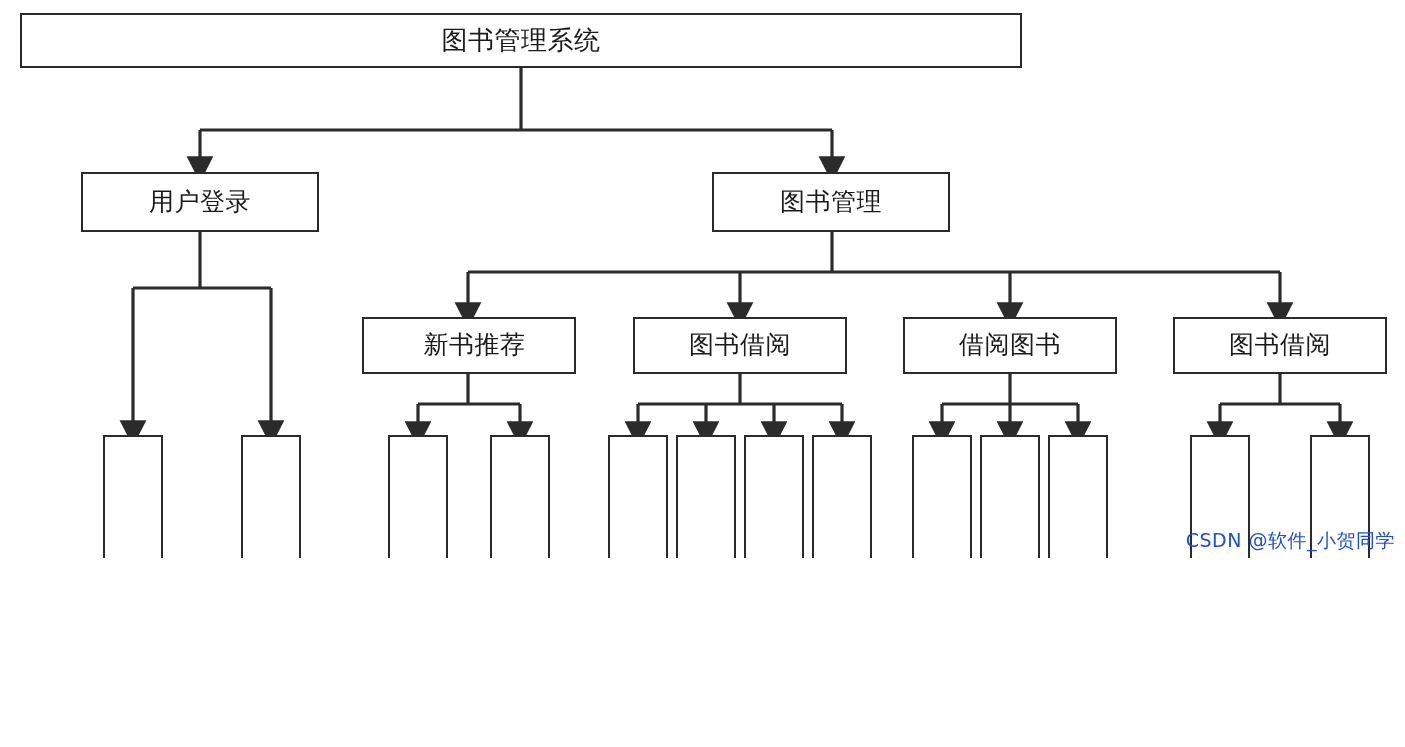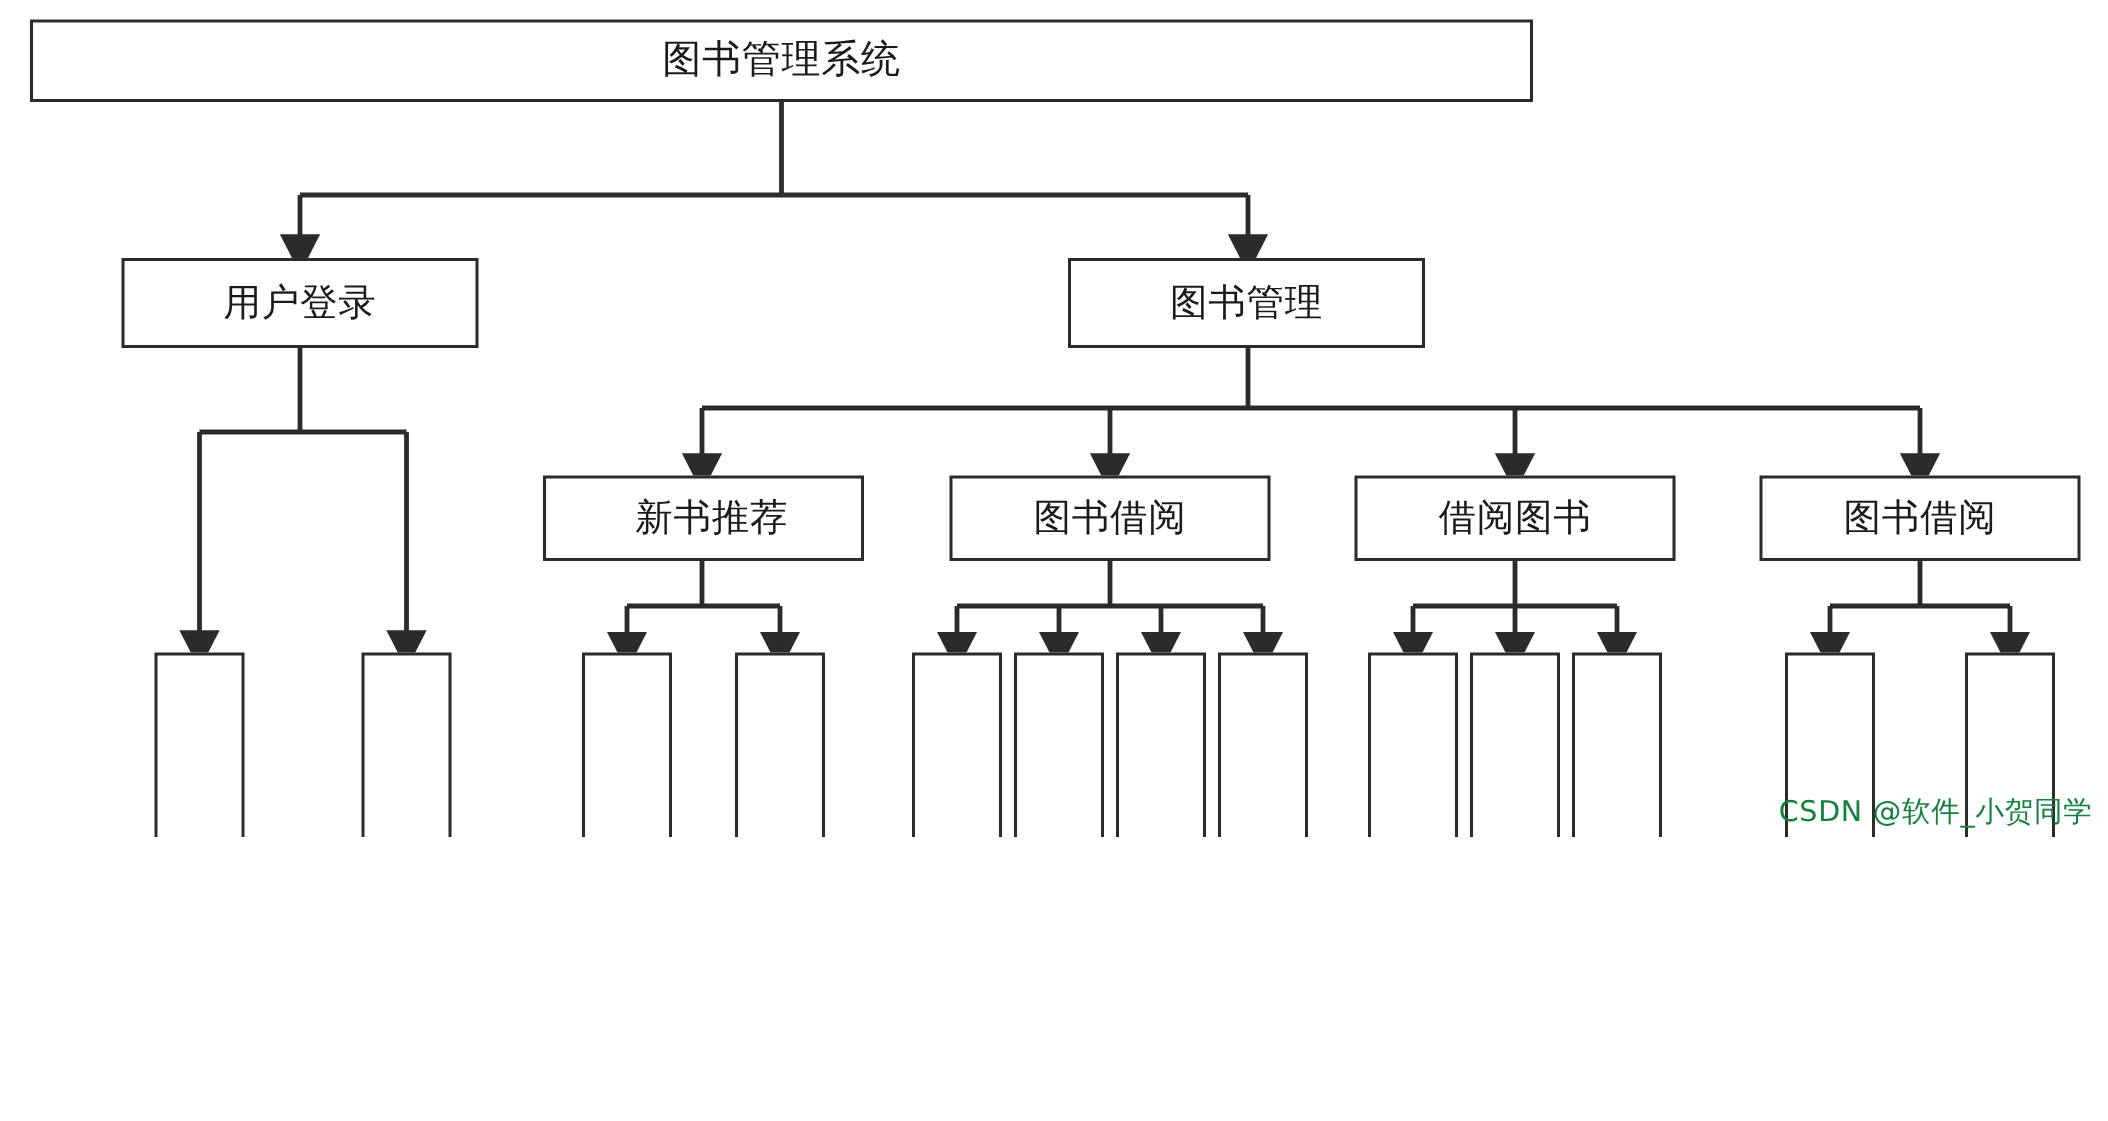--- a/index.html
+++ b/index.html
@@ -62,21 +62,21 @@
     letter-spacing: 5px;
     line-height: 1;
     max-height: 268px;
     overflow: visible;
   }
   .watermark {
     position: absolute;
     right: 10px;
     bottom: 4px;
     font-size: 19px;
-    color: #15803d;
+    color: #1d4ed8;
     letter-spacing: 0.5px;
     z-index: 5;
     white-space: nowrap;
   }
 </style>
 </head>
 <body>
 
 <div id="diagram-canvas">
 

